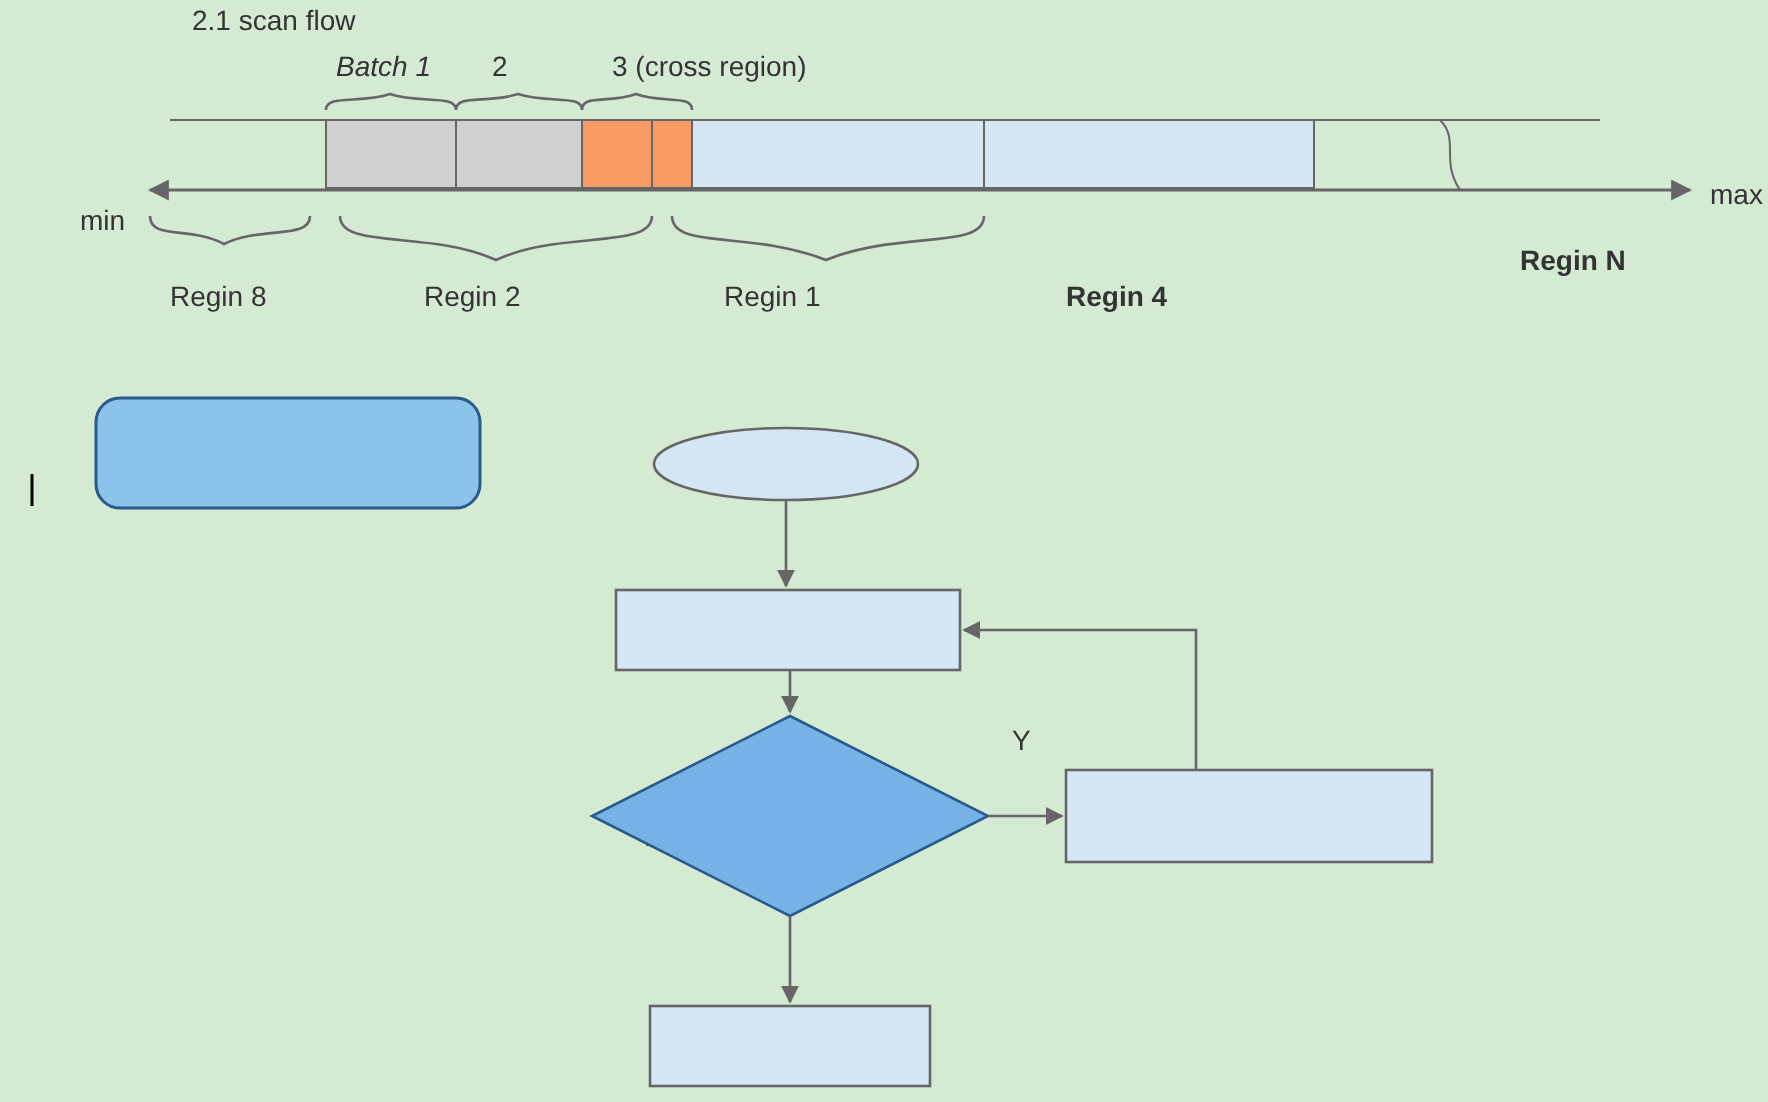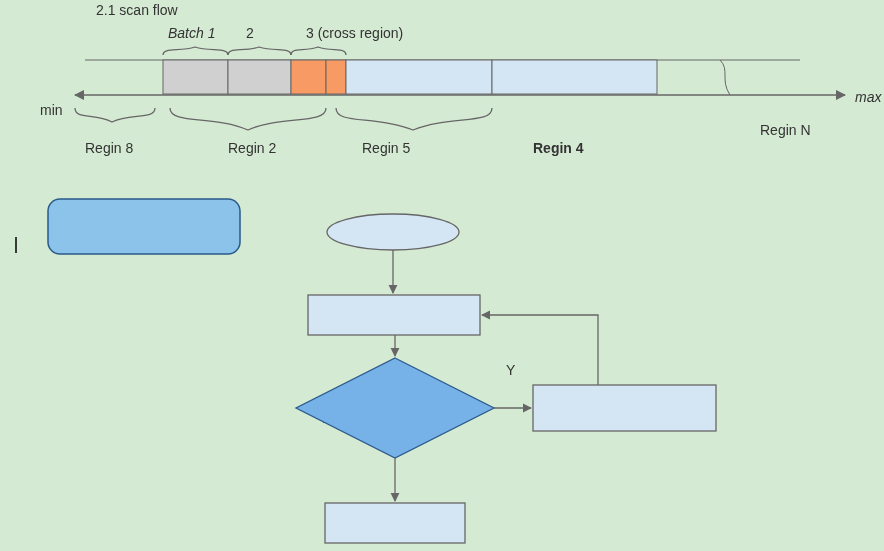--- a/index.html
+++ b/index.html
@@ -24,33 +24,33 @@
     left: 0;
     overflow: visible;
   }
 </style>
 </head>
 <body>
 
 <div class="label" style="left:60px; top:2px;margin-left:36px;">2.1 scan flow</div>
 
 <div class="label" style="left:40px; top:102px;">min</div>
-<div class="label" style="left:855px; top:89px;font-style:italic;">max</div>
+<div class="label" style="left:855px; top:89px;">max</div>
 
 <div class="label" style="left:168px; top:25px;font-style:italic;">Batch 1</div>
 <div class="label" style="left:246px; top:25px;">2</div>
 <div class="label" style="left:306px; top:25px;">3 (cross region)</div>
 <div class="label" style="left:297px; top:70px;">A</div>
 <div class="label" style="left:331px; top:70px;">B</div>
 
 <div class="label" style="left:85px; top:140px;">Regin 8</div>
-<div class="label" style="left:228px; top:140px;">Regin 2</div>
-<div class="label" style="left:362px; top:140px;">Regin 5</div>
+<div class="label" style="left:212px; top:140px;">Regin 2</div>
+<div class="label" style="left:362px; top:140px;">Regin 1</div>
 <div class="label" style="left:533px; top:140px;font-weight:bold;">Regin 4</div>
-<div class="label" style="left:760px; top:122px;">Regin N</div>
+<div class="label" style="left:760px; top:122px;font-weight:bold;">Regin N</div>
 
 <div class="label" style="left:93px; top:202px; width:155px; text-align:center;">ClientScanner:</div>
 <div class="label" style="left:52px; top:218px; width:195px; text-align:center;">Control caching,result size,</div>
 <div class="label" style="left:93px; top:234px; width:120px; text-align:center;">Loc new region</div>
 
 <div class="label" style="left:358px; top:224px;">Next batch</div>
 <div class="label" style="left:327px; top:308px;">Retrieve next caching</div>
 <div class="label" style="left:317px; top:394px;">Returned rows &lt; caching</div>
 <div class="label" style="left:323px; top:410px;">And size &lt; limit bytes?</div>
 <div class="label" style="left:546px; top:392px;">Get new scanner(region)</div>

